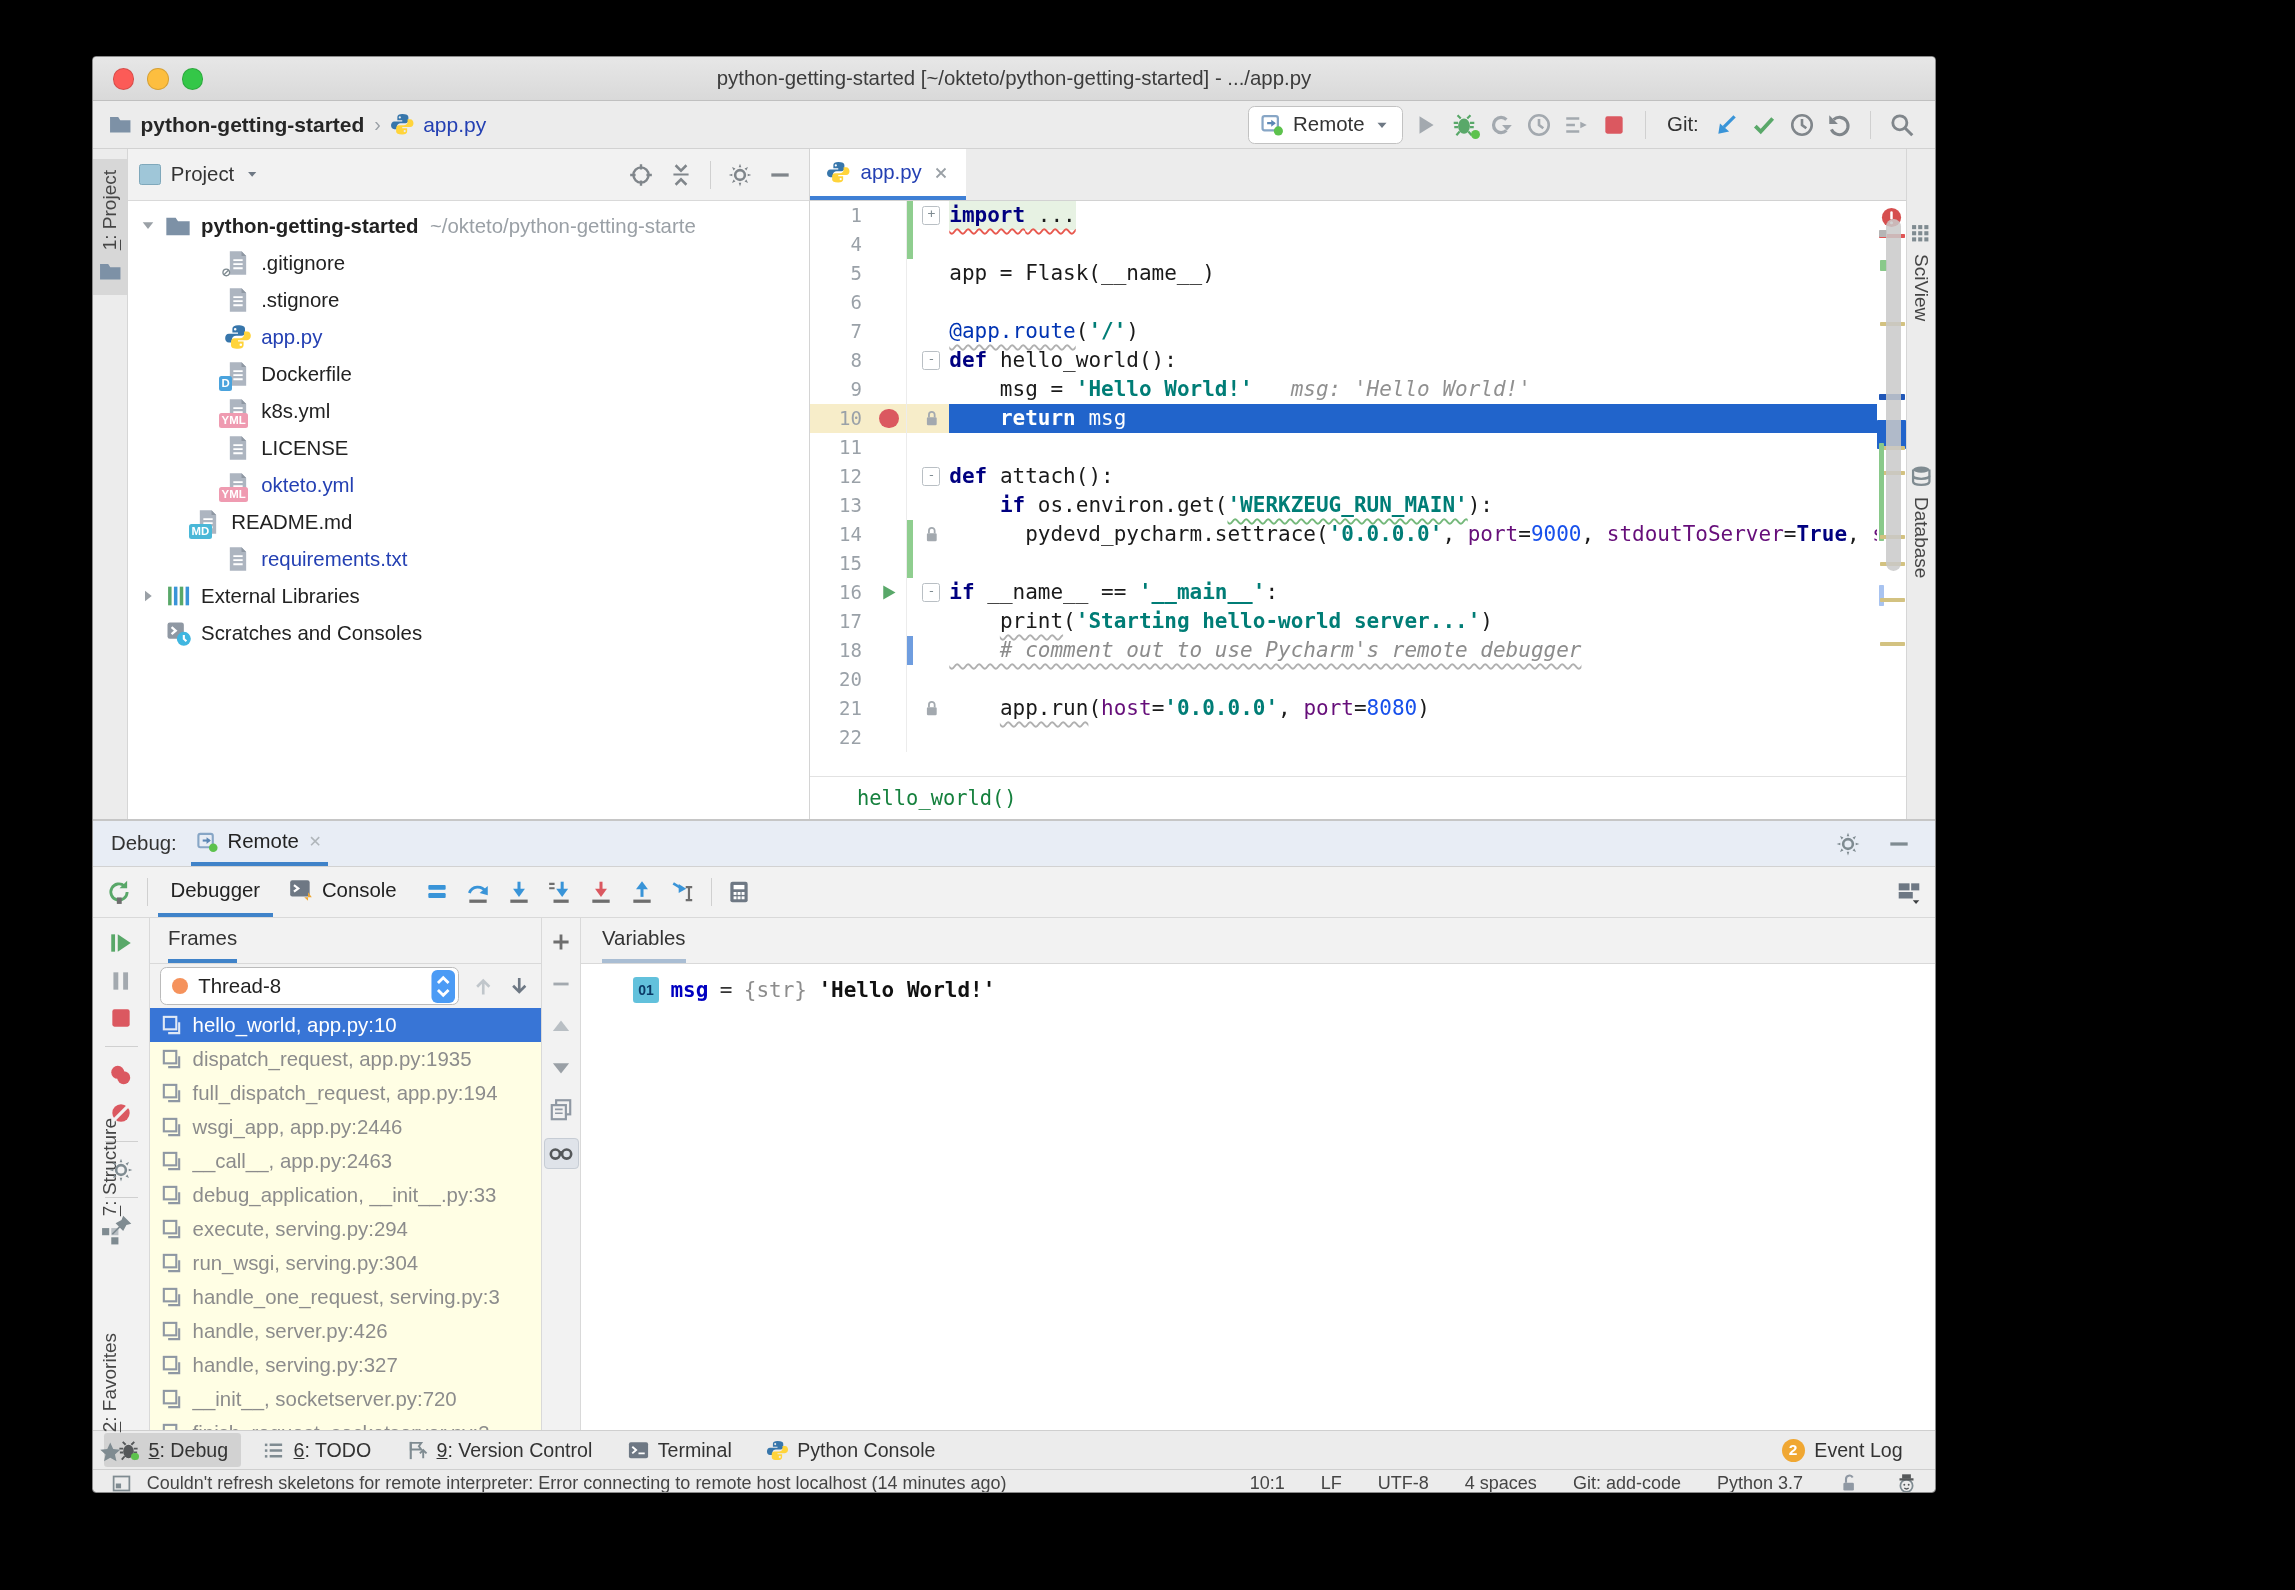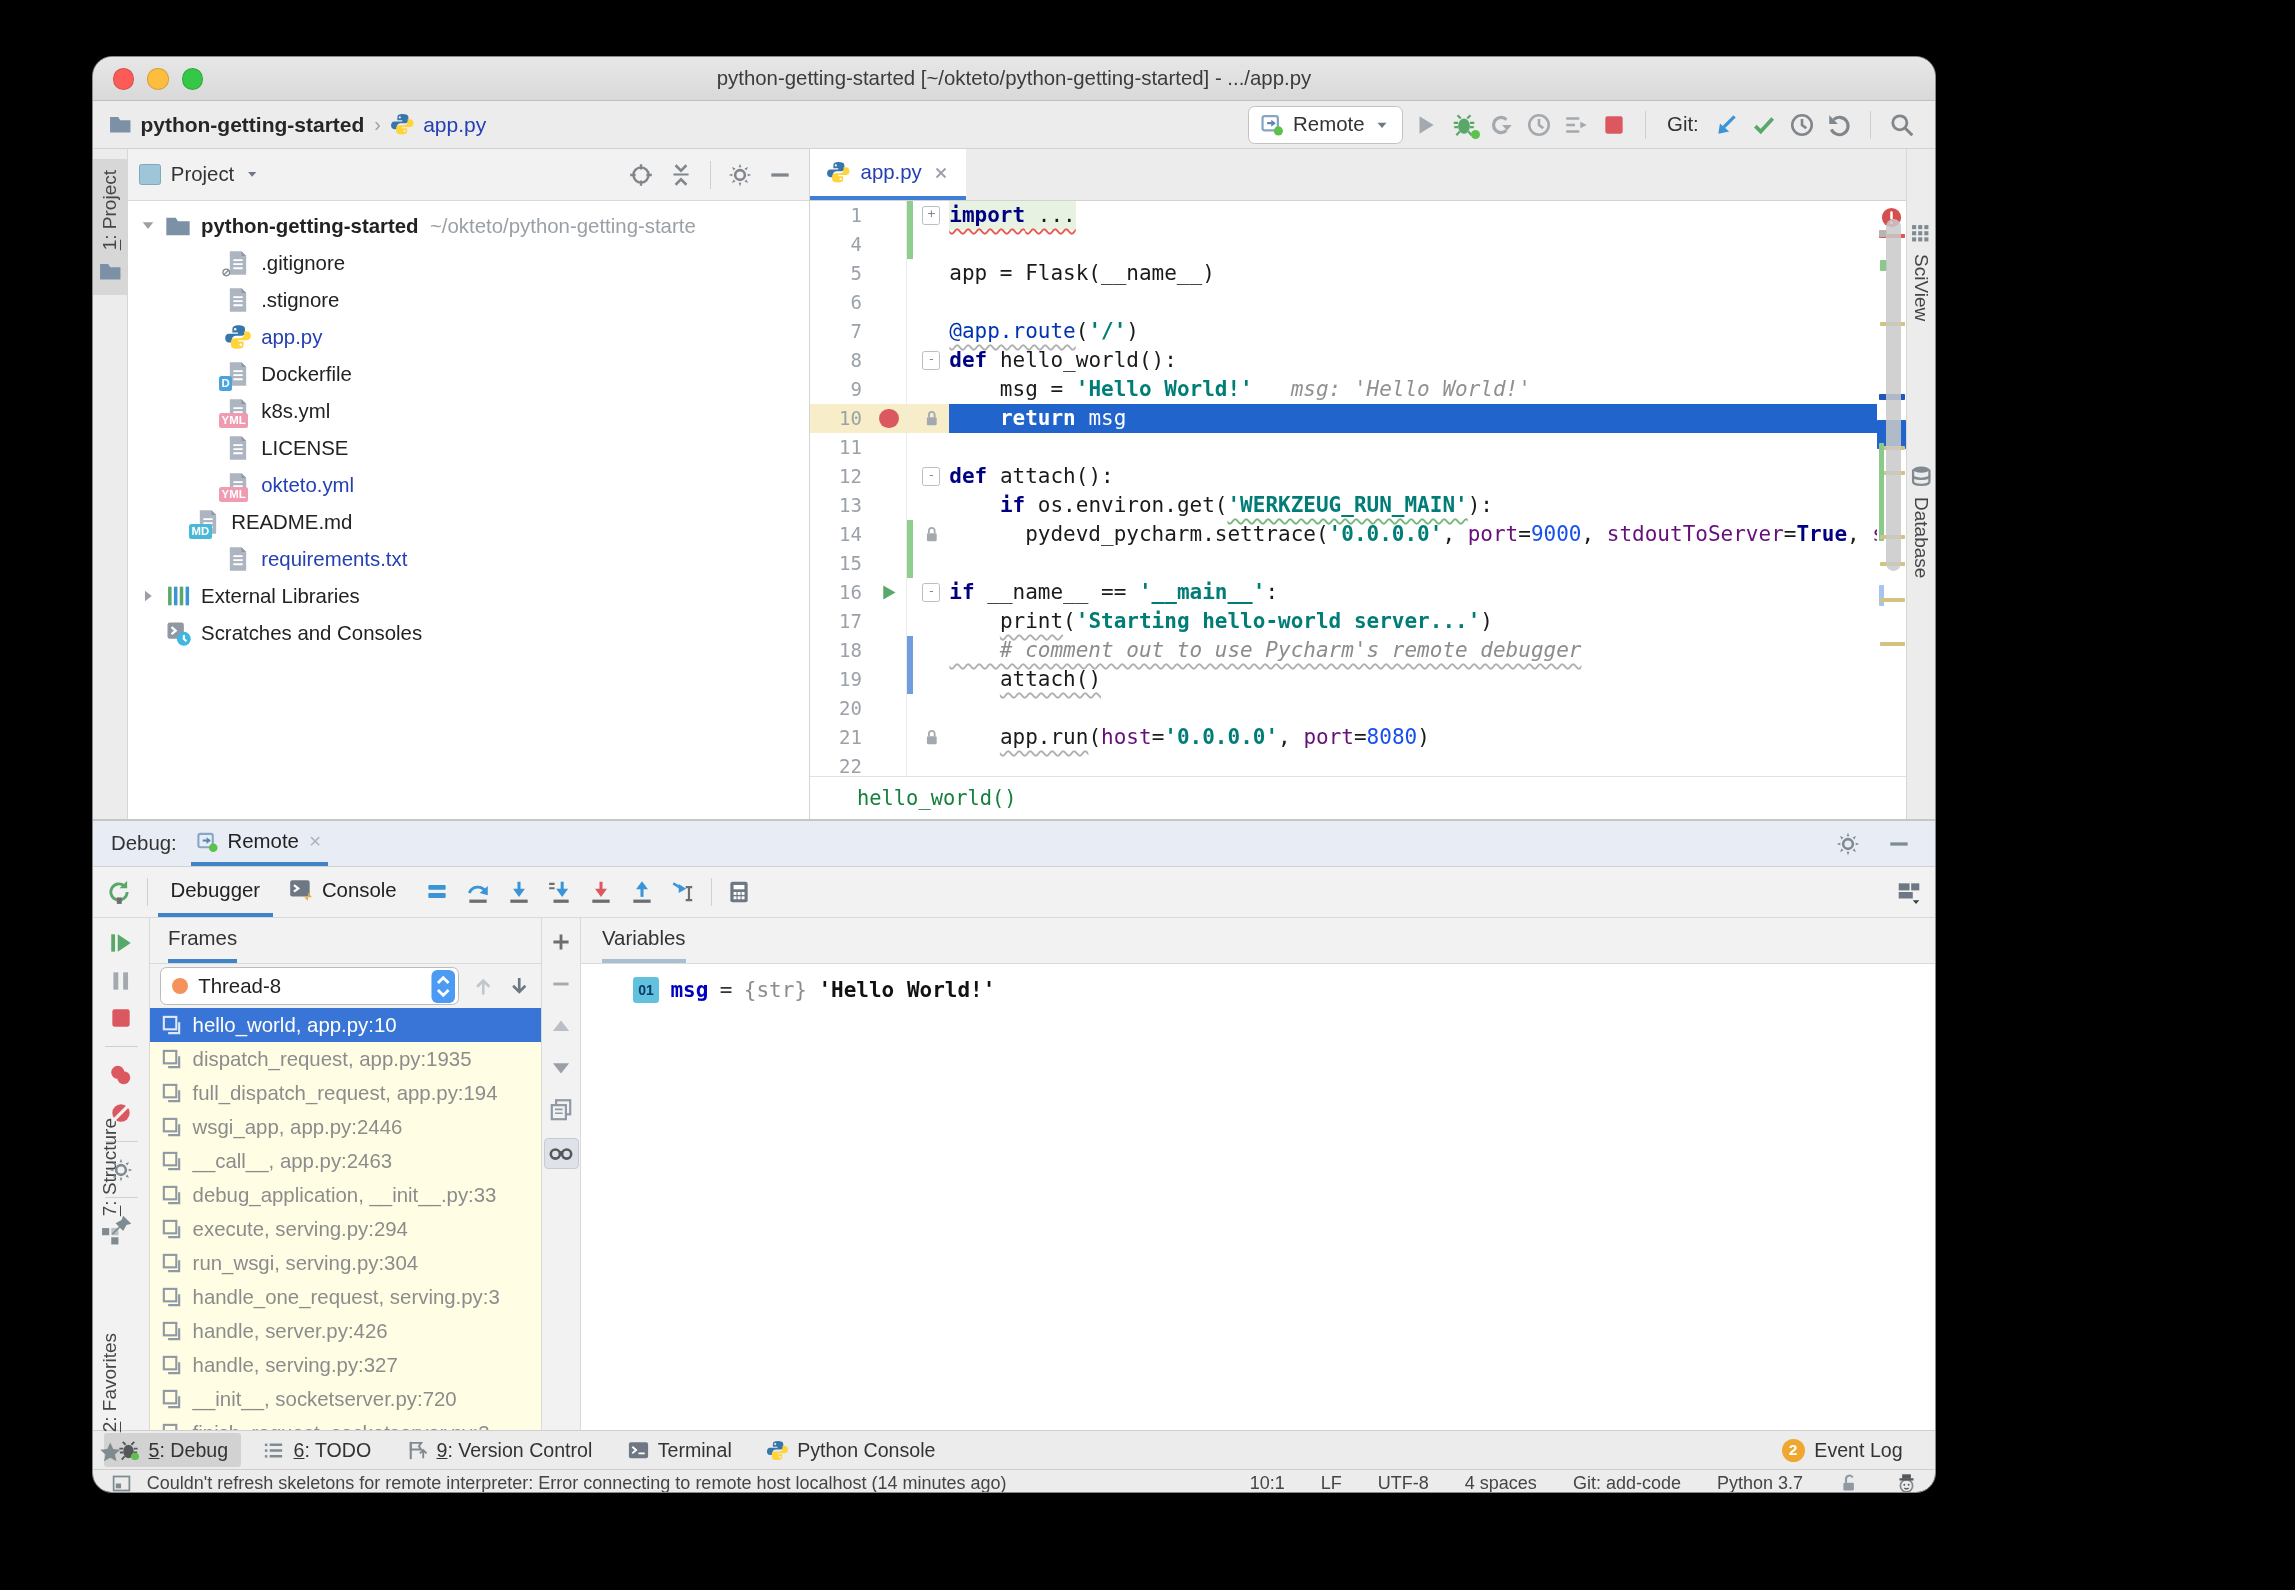--- a/index.html
+++ b/index.html
@@ -1,17 +1,17 @@
 <!DOCTYPE html>
 <html style="font-size:13px"><head>
 <meta charset="utf-8">
 <style>
   html,body{margin:0;padding:0;width:2295px;height:1591px;background:#000;
     font-family:"Liberation Sans",sans-serif;-webkit-font-smoothing:antialiased;overflow:hidden}
-  .window{position:absolute;left:93px;top:57px;width:1842px;height:1435px;border-radius:19px;
+  .window{position:absolute;left:93px;top:57px;width:1842px;height:1435px;border-radius:3px;
     overflow:hidden;background:#f2f2f2;box-shadow:0 33px 82px rgba(0,0,0,.65);outline:0.8px solid #8a8a8a}
   .ico{display:inline-flex;align-items:center;justify-content:center;width:26px;height:26px;flex:none}
   .ico svg{width:100%;height:100%}
   .tbtn{display:inline-flex;align-items:center;justify-content:center;width:36px;height:33px;border-radius:4.1px;position:relative;flex:none}
   .tbtn .ico,.tbtn svg{width:26px;height:26px}
   .tbtn.ticked{background:#dfe3e9;border:0.8px solid #c6ccd4}
   .gdotbadge{position:absolute;right:1.6px;bottom:1.6px;width:9px;height:9px;border-radius:50%;background:#5dc24d}
   .vsep{width:0.8px;height:28px;background:#d0d0d0;margin:0 8.2px;flex:none}
   .hsep{width:33px;height:0.8px;background:#d0d0d0;margin:6.5px 0}
   
@@ -638,27 +638,20 @@
               <span class="ccode"><span class="seg c-plain">    </span><span class="seg c-plain w-grey">print</span><span class="seg c-plain">(</span><span class="seg c-str">'Starting hello-world server...'</span><span class="seg c-plain">)</span></span>
             </div>
             <div class="crow">
               <span class="gnum">18</span>
               <span class="gdot"></span>
               <span class="gmark" style="background: rgb(111, 157, 223);"></span>
               <span class="gfold"></span>
               <span class="ccode"><span class="seg c-com w-grey">    # comment out to use Pycharm's remote debugger</span></span>
             </div>
             <div class="crow">
-              <span class="gnum">19</span>
-              <span class="gdot"></span>
-              <span class="gmark" style="background: rgb(111, 157, 223);"></span>
-              <span class="gfold"></span>
-              <span class="ccode"><span class="seg c-plain">    </span><span class="seg c-plain w-grey">attach()</span></span>
-            </div>
-            <div class="crow">
               <span class="gnum">20</span>
               <span class="gdot"></span>
               <span class="gmark"></span>
               <span class="gfold"></span>
               <span class="ccode"></span>
             </div>
             <div class="crow">
               <span class="gnum">21</span>
               <span class="gdot"></span>
               <span class="gmark"></span>

